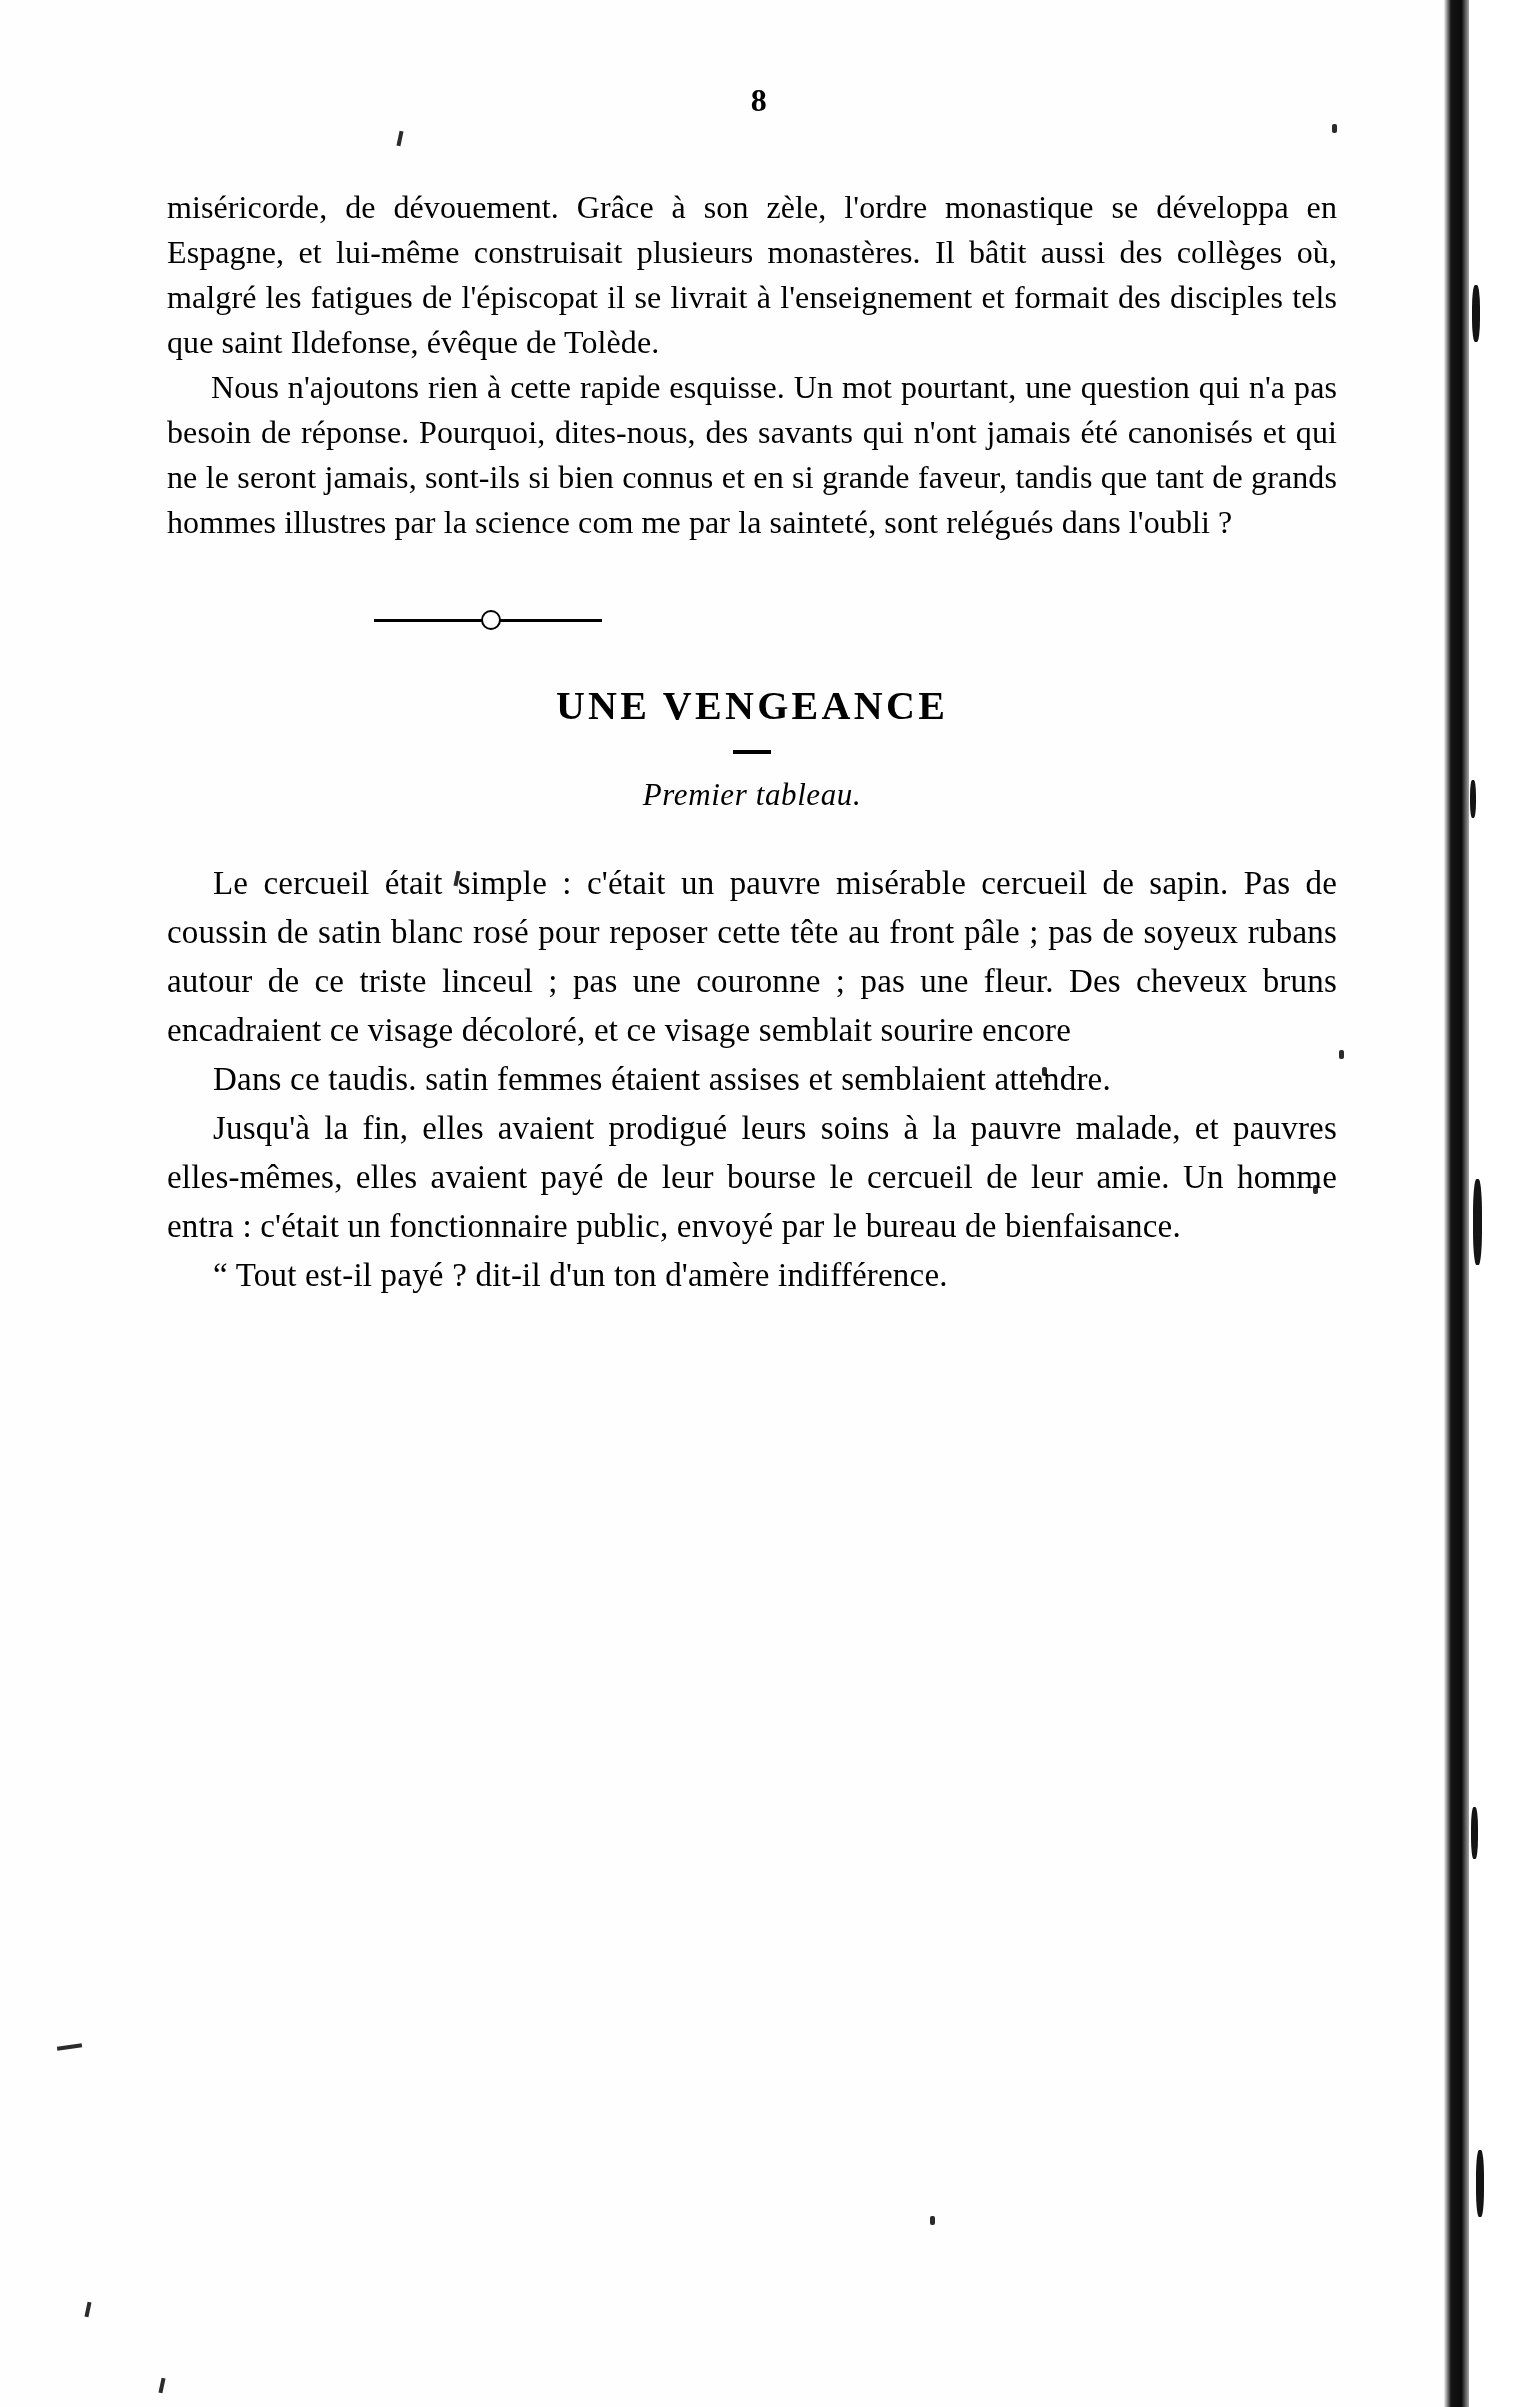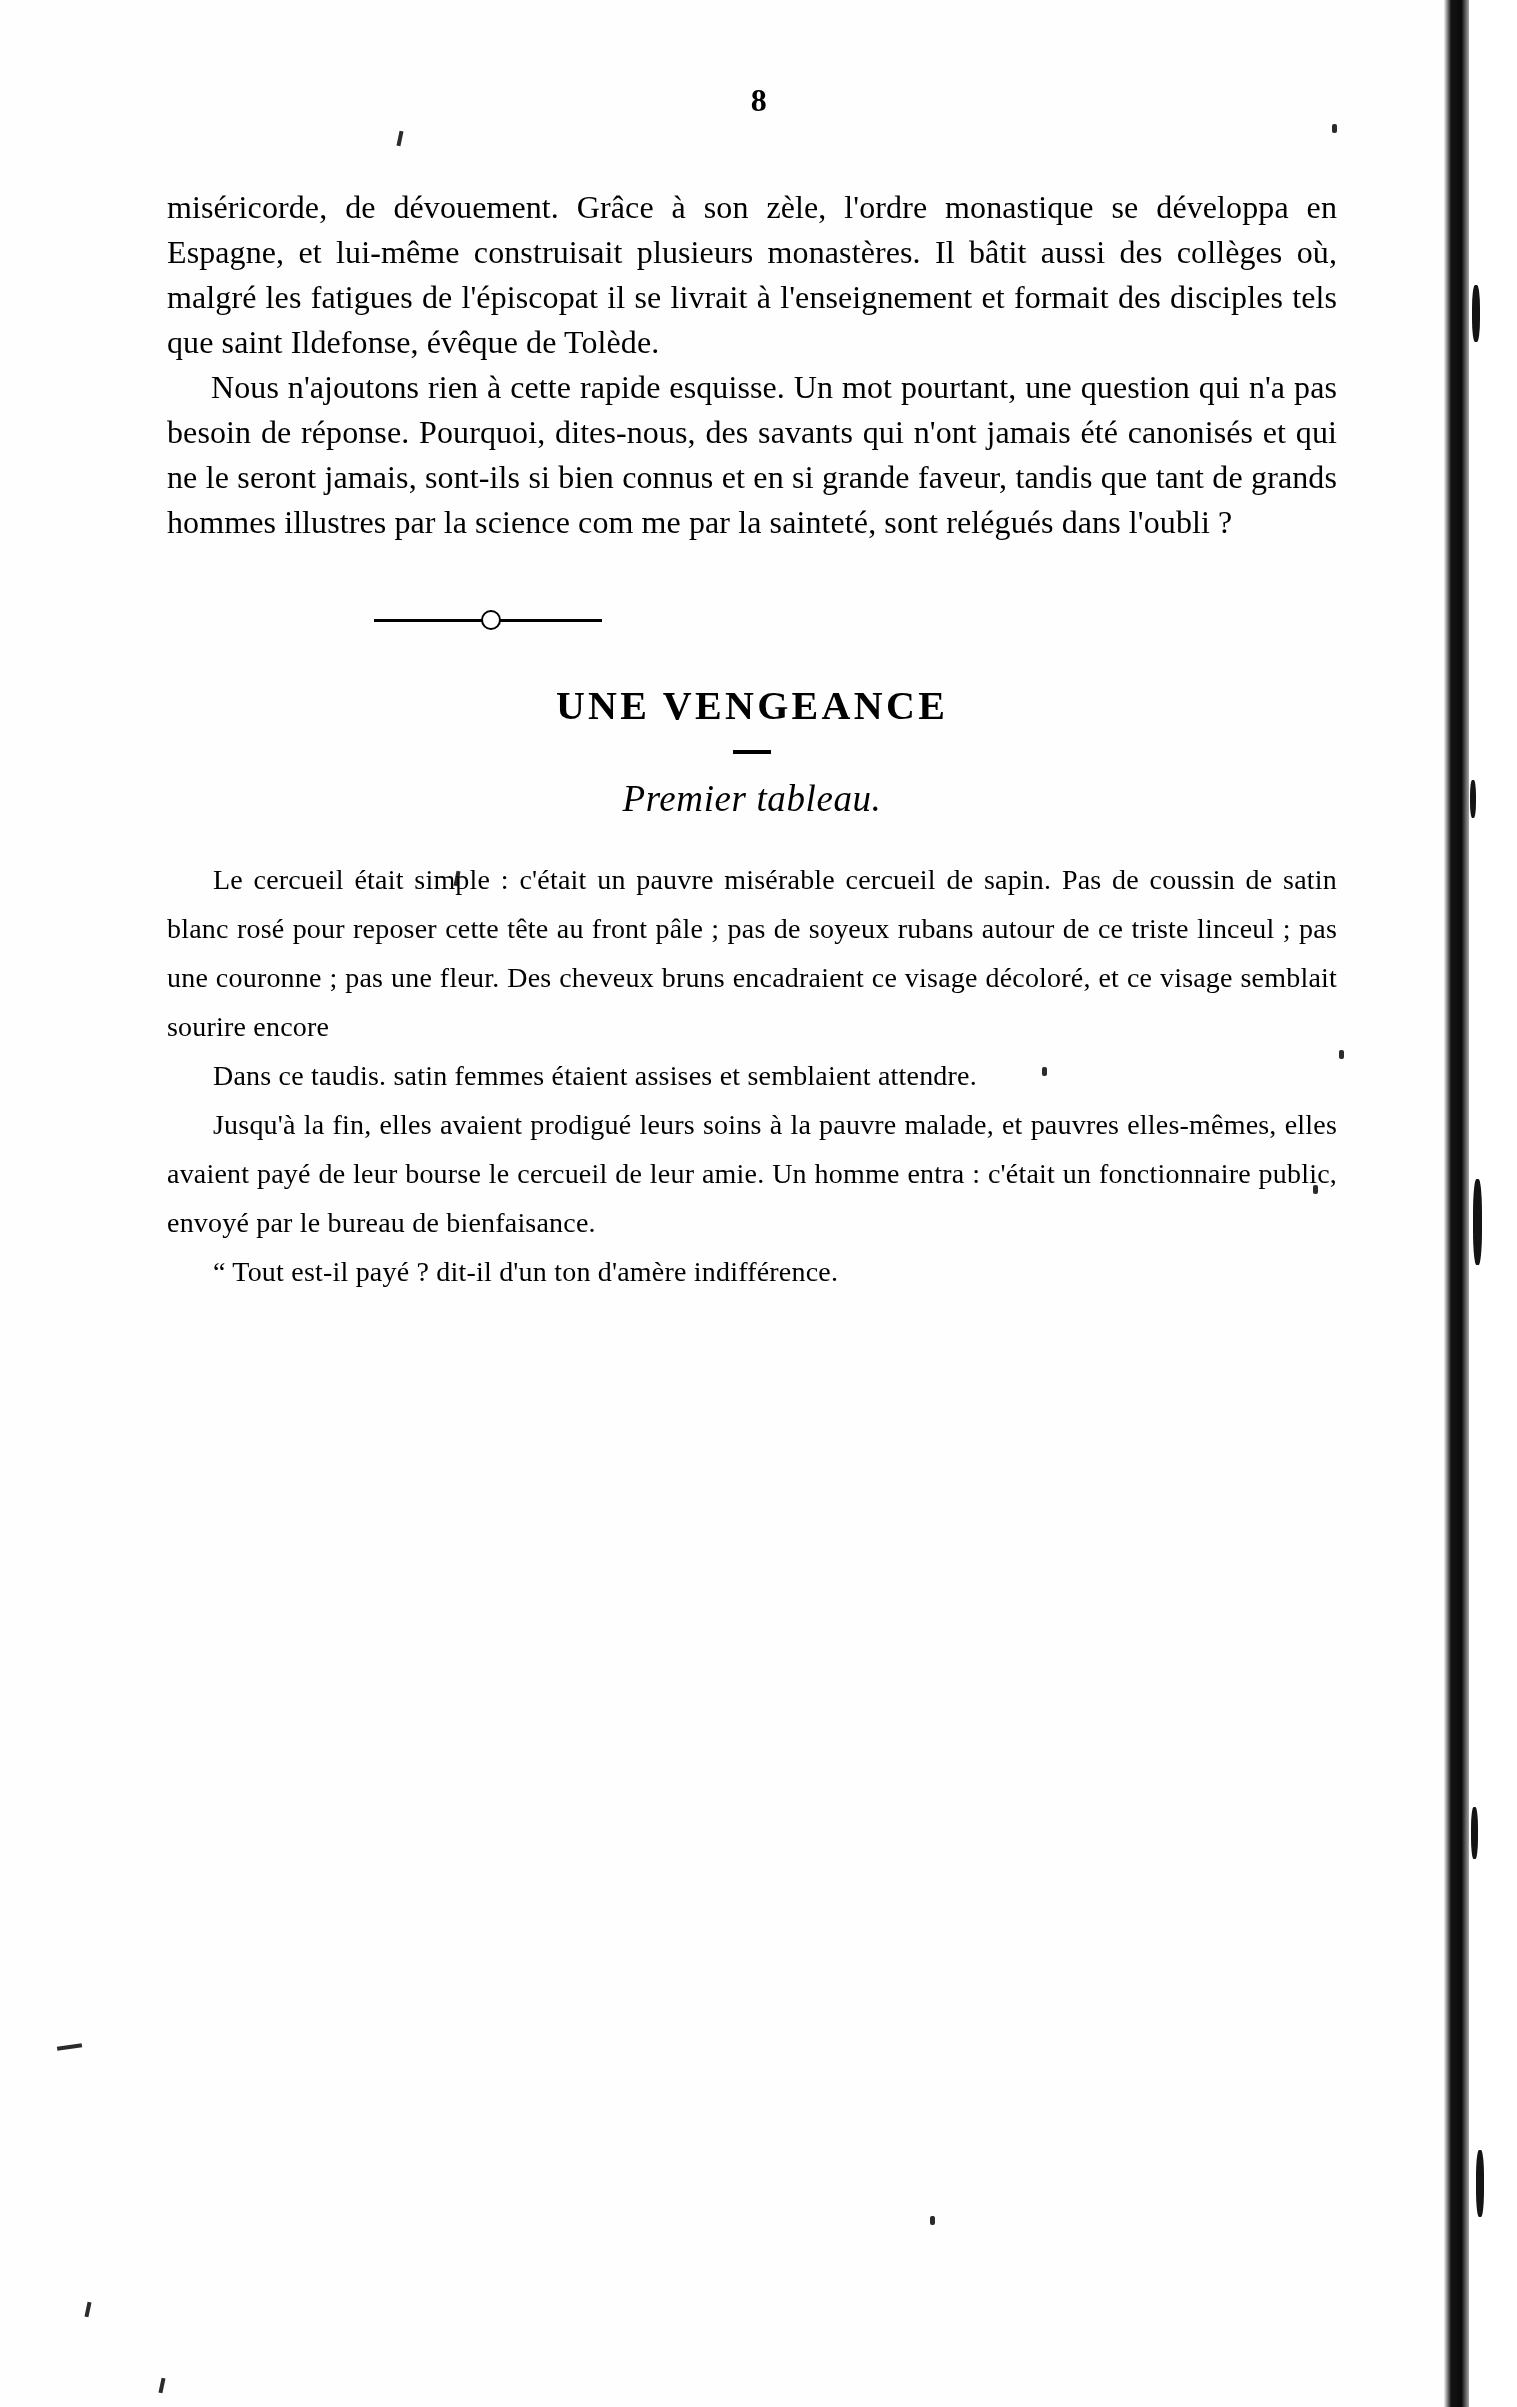--- a/index.html
+++ b/index.html
@@ -117,28 +117,28 @@
   .title-dash {
     width: 38px;
     height: 3.8px;
     background: #000;
     margin: 21px auto 23px auto;
   }
 
   .subtitle {
     text-align: center;
     font-style: italic;
-    font-size: 37px;
+    font-size: 31px;
     letter-spacing: 0.6px;
-    margin: 0 0 35px 0;
+    margin: 0 0 46px 0;
   }
 
   .body-block p.body-para {
     margin: 0;
-    font-size: 28px;
+    font-size: 33px;
     line-height: 49px;
     text-align: justify;
     letter-spacing: 0.2px;
   }
   .body-block p.body-para.indent {
     text-indent: 46px;
   }
 
   
   .mark {

